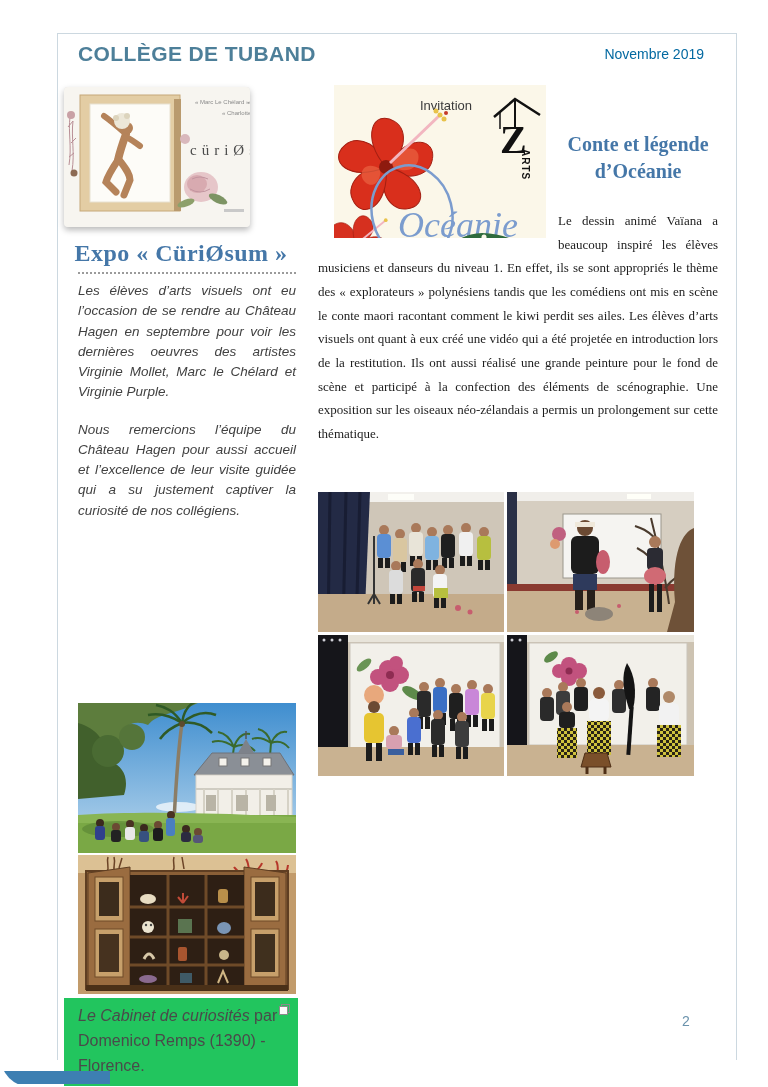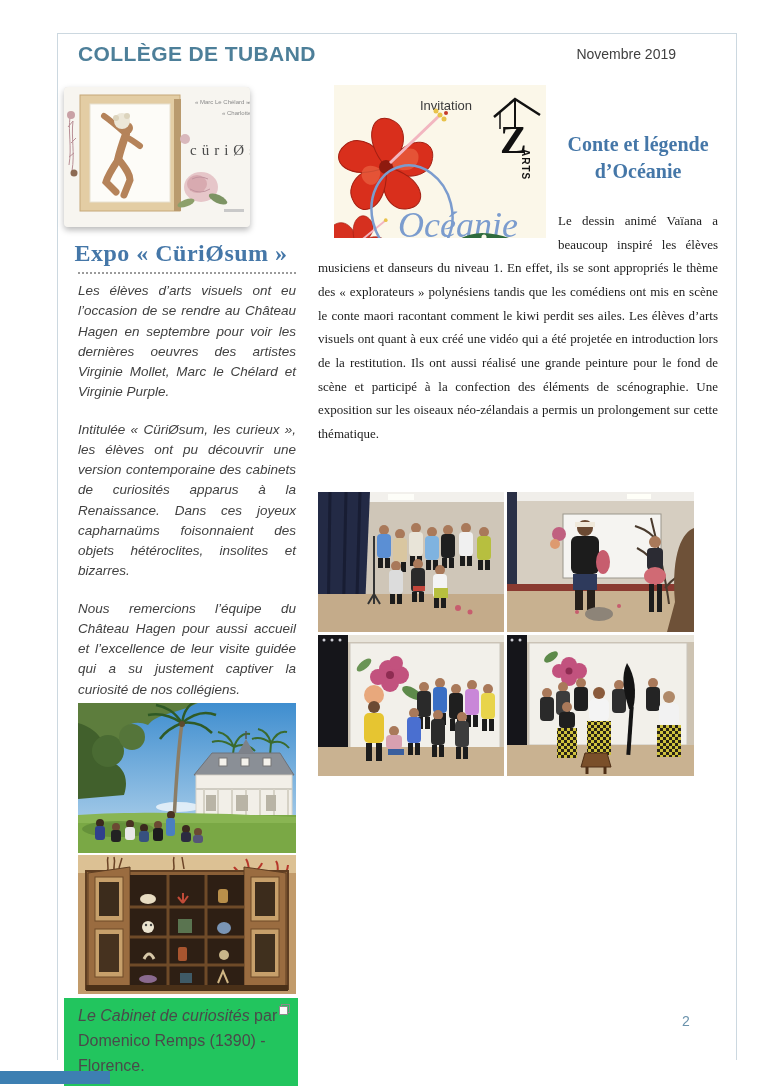--- a/index.html
+++ b/index.html
@@ -1,25 +1,25 @@
 <!DOCTYPE html>
 <html><head>
 <meta charset="utf-8">
 <style>
   html,body{margin:0;padding:0;background:#ffffff;}
   .page{position:relative;width:768px;height:1087px;background:#fff;overflow:hidden;
-        font-family:"Liberation Sans",sans-serif;}
+        font-family:"Liberation Sans",sans-serif;border-radius:31px;}
   .rule{position:absolute;background:#ccd8e0;}
   .rule-top{left:57px;top:33px;width:680px;height:1px;}
   .rule-left{left:57px;top:33px;width:1px;height:1027px;}
   .rule-right{left:736px;top:33px;width:1px;height:1027px;}
 
   .masthead{position:absolute;left:78px;top:42px;font-size:21px;font-weight:600;
             letter-spacing:.4px;color:#4d7f99;}
-  .issue-date{position:absolute;right:92px;top:46px;font-size:14px;color:#404040;}
+  .issue-date{position:absolute;right:64px;top:46px;font-size:14px;color:#0369a1;}
 
   
   .poster{position:absolute;left:64px;top:87px;width:186px;height:140px;border-radius:4px;
           box-shadow:0 3px 6px rgba(0,0,0,.28);overflow:hidden;background:#e5e5e5;}
   .expo-title{position:absolute;left:64px;top:240px;width:234px;text-align:center;
               font-family:"Liberation Serif",serif;font-weight:bold;font-size:24px;
               color:#4577a8;letter-spacing:.5px;}
   .dotted-sep{position:absolute;left:78px;top:272px;width:218px;border-top:2px dotted #9b9b9b;}
   .left-text{position:absolute;left:78px;top:281px;width:218px;color:#414141;
              font-size:13.5px;line-height:1.5;text-align:justify;}
@@ -117,21 +117,20 @@
         <rect x="160" y="122" width="20" height="3" fill="#c9c9c9"></rect>
       </g>
     </svg>
   </div>
 
   <div class="expo-title">Expo «  CüriØsum  »</div>
   <div class="dotted-sep"></div>
 
   <div class="left-text">
     <p>Les élèves d’arts visuels ont eu l’occasion de se rendre au Château Hagen en septembre pour voir les dernières oeuvres des artistes Virginie Mollet, Marc le Chélard et Virginie Purple.</p>
-    <p>Intitulée « CüriØsum, les curieux », les élèves ont pu découvrir une version contemporaine des cabinets de curiosités apparus à la Renaissance. Dans ces joyeux capharnaüms foisonnaient des objets hétéroclites, insolites et bizarres.</p>
     <p>Nous remercions l’équipe du Château Hagen pour aussi accueil et l’excellence de leur visite guidée qui a su justement captiver la curiosité de nos collégiens.</p>
   </div>
 
   <div class="photo photo-chateau">
     <svg width="218" height="150" viewBox="0 0 218 150">
       <defs>
         <linearGradient id="sky" x1="0" y1="0" x2="0" y2="1">
           <stop offset="0" stop-color="#3f8ecf"></stop>
             <stop offset="1" stop-color="#bcd9ee"></stop>
         </linearGradient>

